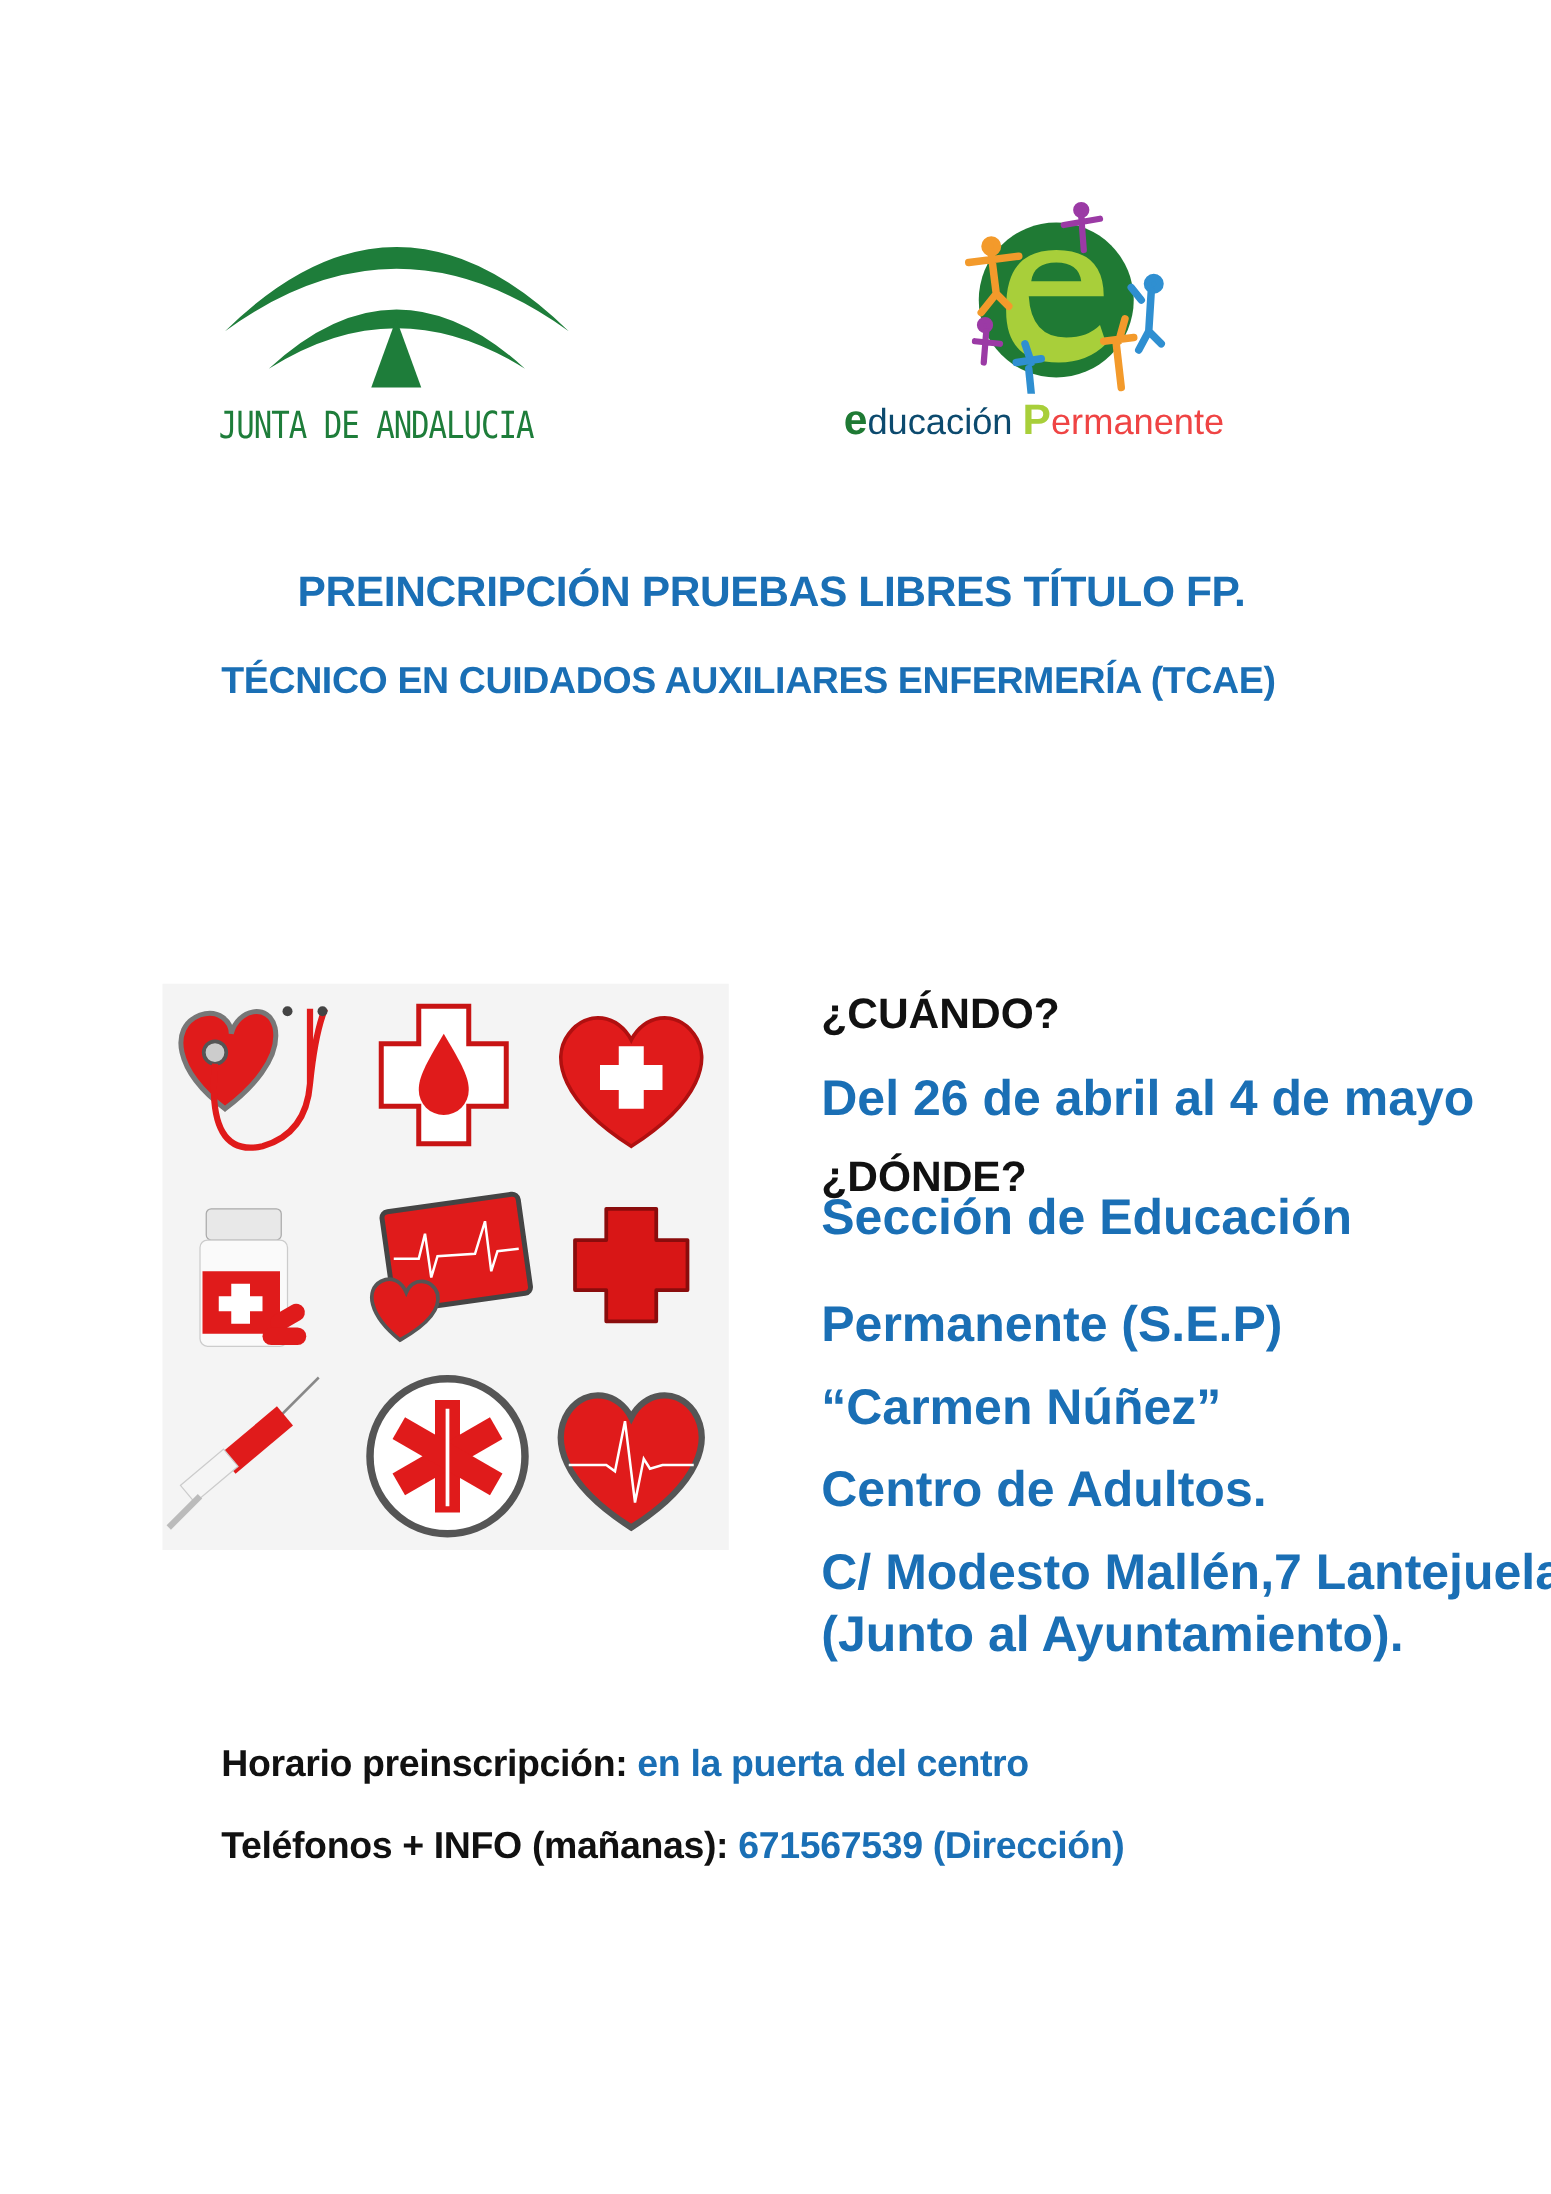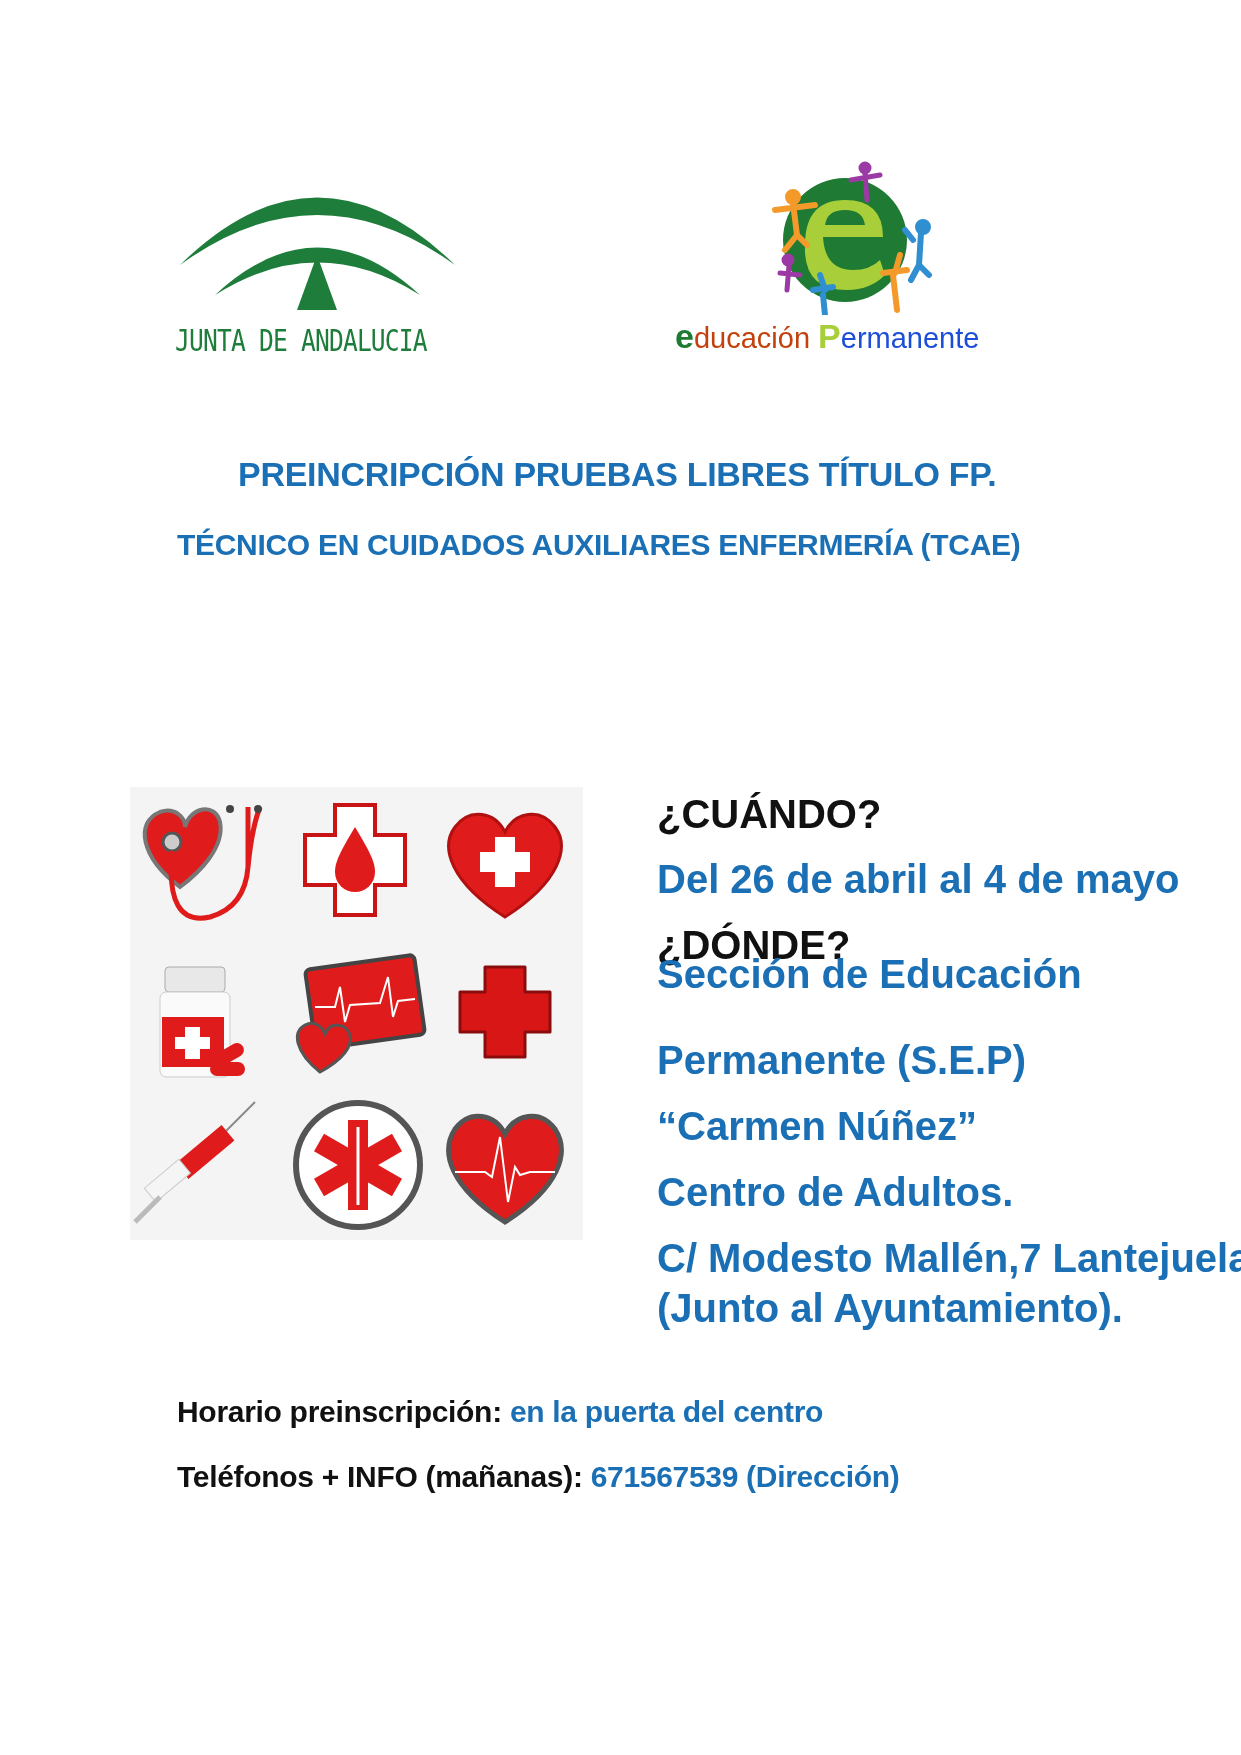--- a/index.html
+++ b/index.html
@@ -3,21 +3,21 @@
 <meta charset="utf-8">
 <style>
   html, body { margin:0; padding:0; background:#ffffff; }
   body { width:1241px; height:1755px; position:relative; overflow:hidden; font-family:"Liberation Sans", sans-serif; }
   .abs { position:absolute; }
   .blue { color:#1a6fb5; }
   .black { color:#111111; }
   .t { font-family:"Liberation Sans", sans-serif; font-weight:bold; white-space:nowrap; }
   .title1 { left:238px; top:455px; font-size:34px; text-decoration-thickness:3px; text-underline-offset:6px; letter-spacing:-0.3px; }
   .title2 { left:177px; top:528px; font-size:30px; letter-spacing:-0.3px; }
-  .lbl { font-size:40px; }
+  .lbl { font-size:34px; }
   .line { font-size:40px; }
   .bottom { font-size:30px; letter-spacing:-0.3px; }
   .panel { left:130px; top:787px; width:453px; height:453px; background:#f4f4f4; }
   .cell { position:absolute; width:150px; height:150px; }
 </style>
 </head>
 <body>
 
 <div class="abs" style="left:175px;top:155px;width:285px;height:210px;">
   <svg width="285" height="160" viewBox="0 0 285 160">
@@ -49,22 +49,22 @@
         <path d="M114 120 L112 145 M105 128 L125 130"></path>
       </g>
     <g stroke="#2f8fd1" stroke-width="6" stroke-linecap="round" fill="none">
         <path d="M148 150 L150 170 M138 145 L158 142 M145 130 L150 145"></path>
       </g>
     <g stroke="#f39a2b" stroke-width="6" stroke-linecap="round" fill="none">
         <path d="M218 130 L222 165 M208 128 L232 125 M225 110 L220 128"></path>
       </g>
   </svg>
   <div class="t" style="position:absolute;left:0;top:172px;font-size:29px;font-weight:normal;">
-    <span style="color:#1f7a34;font-weight:bold;font-size:34px;">e</span><span style="color:#c2410c;">ducación</span>
-    <span style="color:#a8cf3a;font-weight:bold;font-size:34px;">P</span><span style="color:#1d4ed8;">ermanente</span>
+    <span style="color:#1f7a34;font-weight:bold;font-size:34px;">e</span><span style="color:#0c4a6e;">ducación</span>
+    <span style="color:#a8cf3a;font-weight:bold;font-size:34px;">P</span><span style="color:#ef4444;">ermanente</span>
   </div>
 </div>
 
 <div class="abs t blue title1">PREINCRIPCIÓN PRUEBAS LIBRES TÍTULO FP.</div>
 <div class="abs t blue title2">TÉCNICO EN CUIDADOS AUXILIARES ENFERMERÍA (TCAE)</div>
 
 <div class="abs panel">
 
   <svg class="cell" style="left:0;top:0" viewBox="0 0 150 150">
     <path d="M50 100 C10 70 5 35 30 25 C45 20 55 30 55 40 C60 20 85 15 90 35 C95 60 70 85 50 100 Z" fill="#e01b1b" stroke="#777" stroke-width="4"></path>

